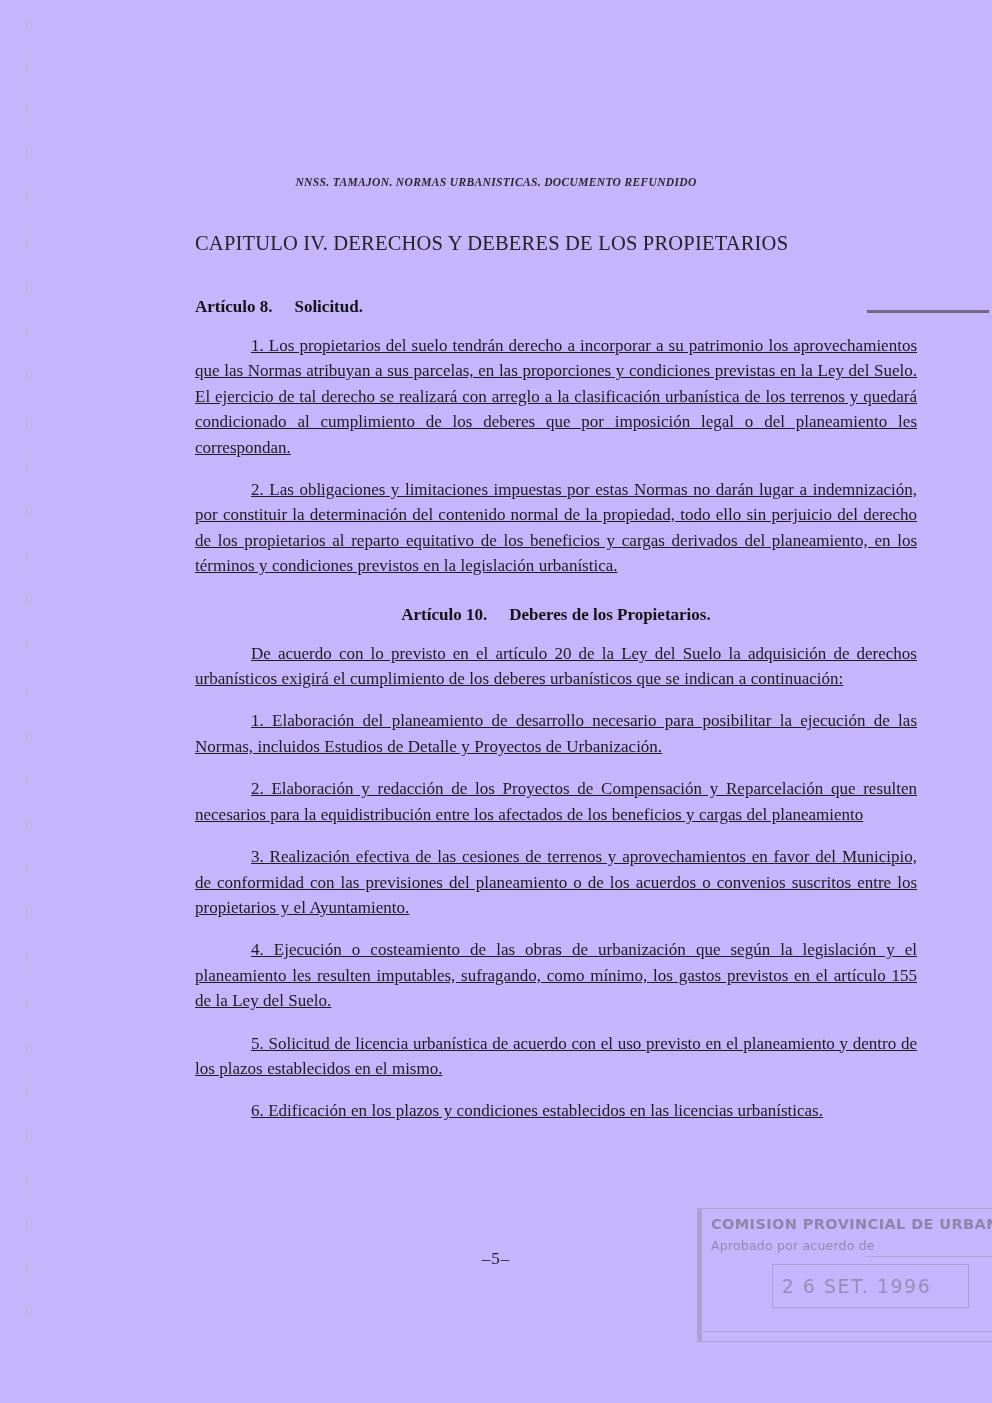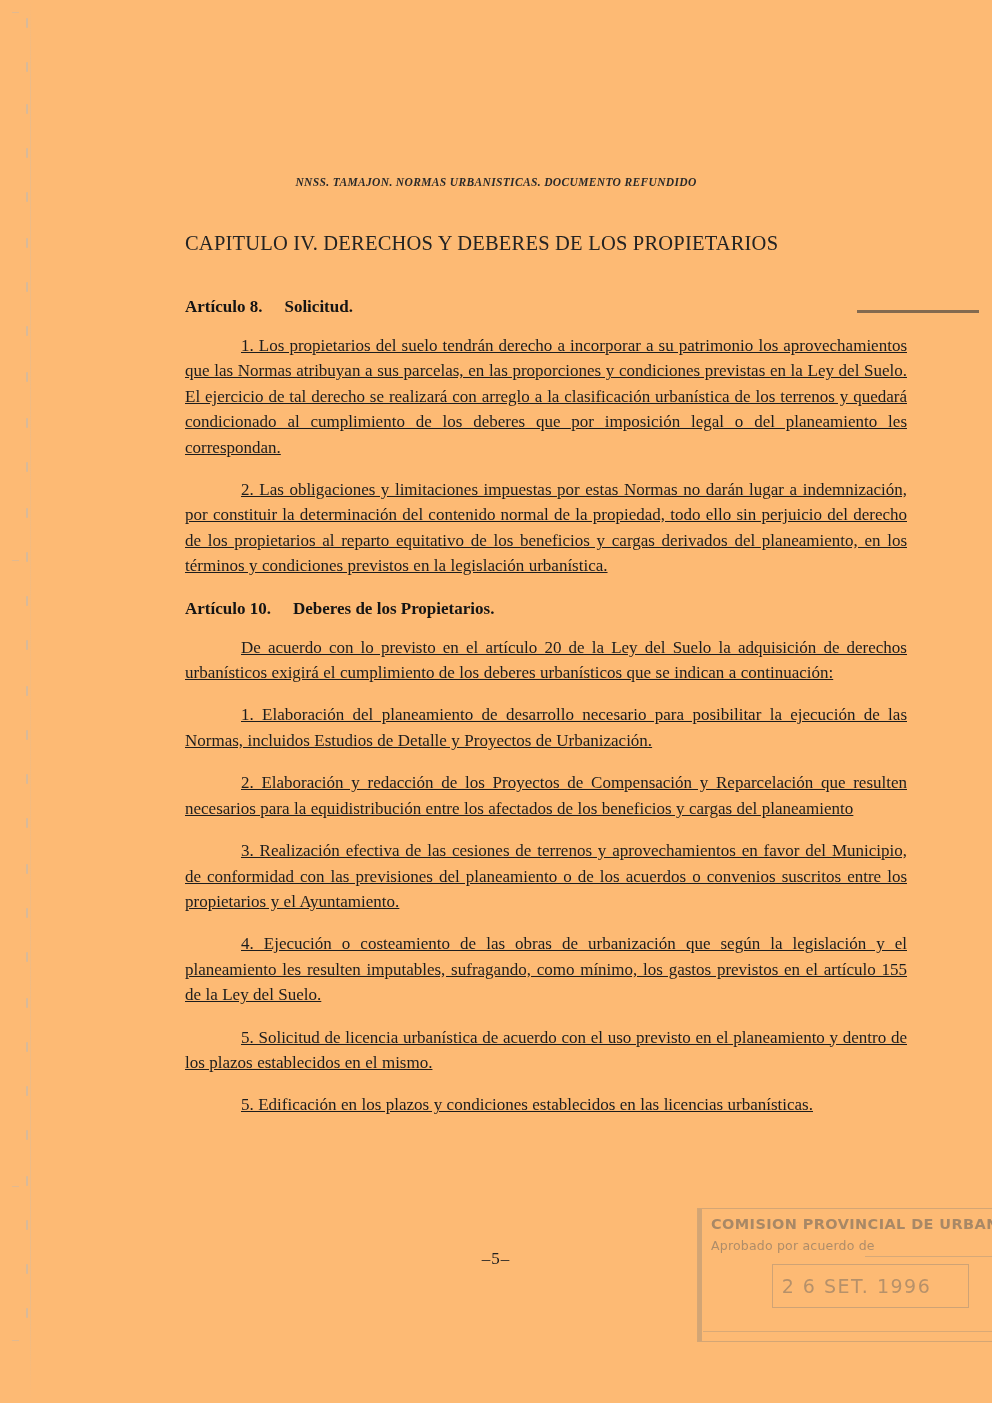--- a/index.html
+++ b/index.html
@@ -5,21 +5,21 @@
 <style>
   html, body {
     margin: 0;
     padding: 0;
     background: #ffffff;
   }
   .page {
     position: relative;
     width: 992px;
     height: 1403px;
-    background: #fdba74;
+    background: #c4b5fd;
     overflow: hidden;
     font-family: "Liberation Serif", "DejaVu Serif", serif;
     color: #1c1c1c;
     box-sizing: border-box;
   }
 
   
   .scan-edge {
     position: absolute;
     left: 0;
@@ -69,21 +69,21 @@
     font-weight: 700;
     font-size: 11.5px;
     letter-spacing: .35px;
     color: #2a2a2a;
     font-family: "Liberation Serif", "DejaVu Serif", serif;
   }
 
   
   .column {
     position: absolute;
-    left: 185px;
+    left: 195px;
     top: 232px;
     width: 722px;
   }
 
   .chapter-title {
     font-size: 20.5px;
     letter-spacing: .2px;
     color: #232323;
     margin: 0 0 42px 0;
     font-weight: 400;
@@ -94,21 +94,21 @@
     font-size: 17px;
     font-weight: 700;
     margin: 0 0 16px 0;
     color: #141414;
     position: relative;
   }
   .article-head .gap {
     display: inline-block;
     width: 22px;
   }
-  .article-head.second { margin-top: 20px; }
+  .article-head.second { margin-top: 26px; text-align: center; }
 
   p.body {
     margin: 0 0 17px 0;
     font-size: 17px;
     line-height: 25.4px;
     text-align: justify;
     text-indent: 56px;
     color: #1d1d1d;
     word-spacing: .2px;
     text-decoration: underline;
@@ -274,21 +274,21 @@
       <span>Artículo 10.</span><span class="gap"></span><span>Deberes de los Propietarios.</span>
     </div>
 
     <p class="body">De acuerdo con lo previsto en el artículo 20 de la Ley del Suelo la adquisición de derechos urbanísticos exigirá el cumplimiento de los deberes urbanísticos que se indican a continuación:</p>
 
     <p class="body">1. Elaboración del planeamiento de desarrollo necesario para posibilitar la ejecución de las Normas, incluidos Estudios de Detalle y Proyectos de Urbanización.</p>
     <p class="body">2. Elaboración y redacción de los Proyectos de Compensación y Reparcelación que resulten necesarios para la equidistribución entre los afectados de los beneficios y cargas del planeamiento</p>
     <p class="body">3. Realización efectiva de las cesiones de terrenos y aprovechamientos en favor del Municipio, de conformidad con las previsiones del planeamiento o de los acuerdos o convenios suscritos entre los propietarios y el Ayuntamiento.</p>
     <p class="body">4. Ejecución o costeamiento de las obras de urbanización que según la legislación y el planeamiento les resulten imputables, sufragando, como mínimo, los gastos previstos en el artículo 155 de la Ley del Suelo.</p>
     <p class="body">5. Solicitud de licencia urbanística de acuerdo con el uso previsto en el planeamiento y dentro de los plazos establecidos en el mismo.</p>
-    <p class="body">5. Edificación en los plazos y condiciones  establecidos en las licencias urbanísticas.</p>
+    <p class="body">6. Edificación en los plazos y condiciones  establecidos en las licencias urbanísticas.</p>
 
   </div>
 
   <div class="folio">–5–</div>
 
   <div class="stamp">
     <span class="bar"></span>
     <div class="stamp-title">COMISION PROVINCIAL DE URBANISMO</div>
     <div class="stamp-sub">Aprobado por acuerdo de</div>
     <div class="stamp-rule"></div>

